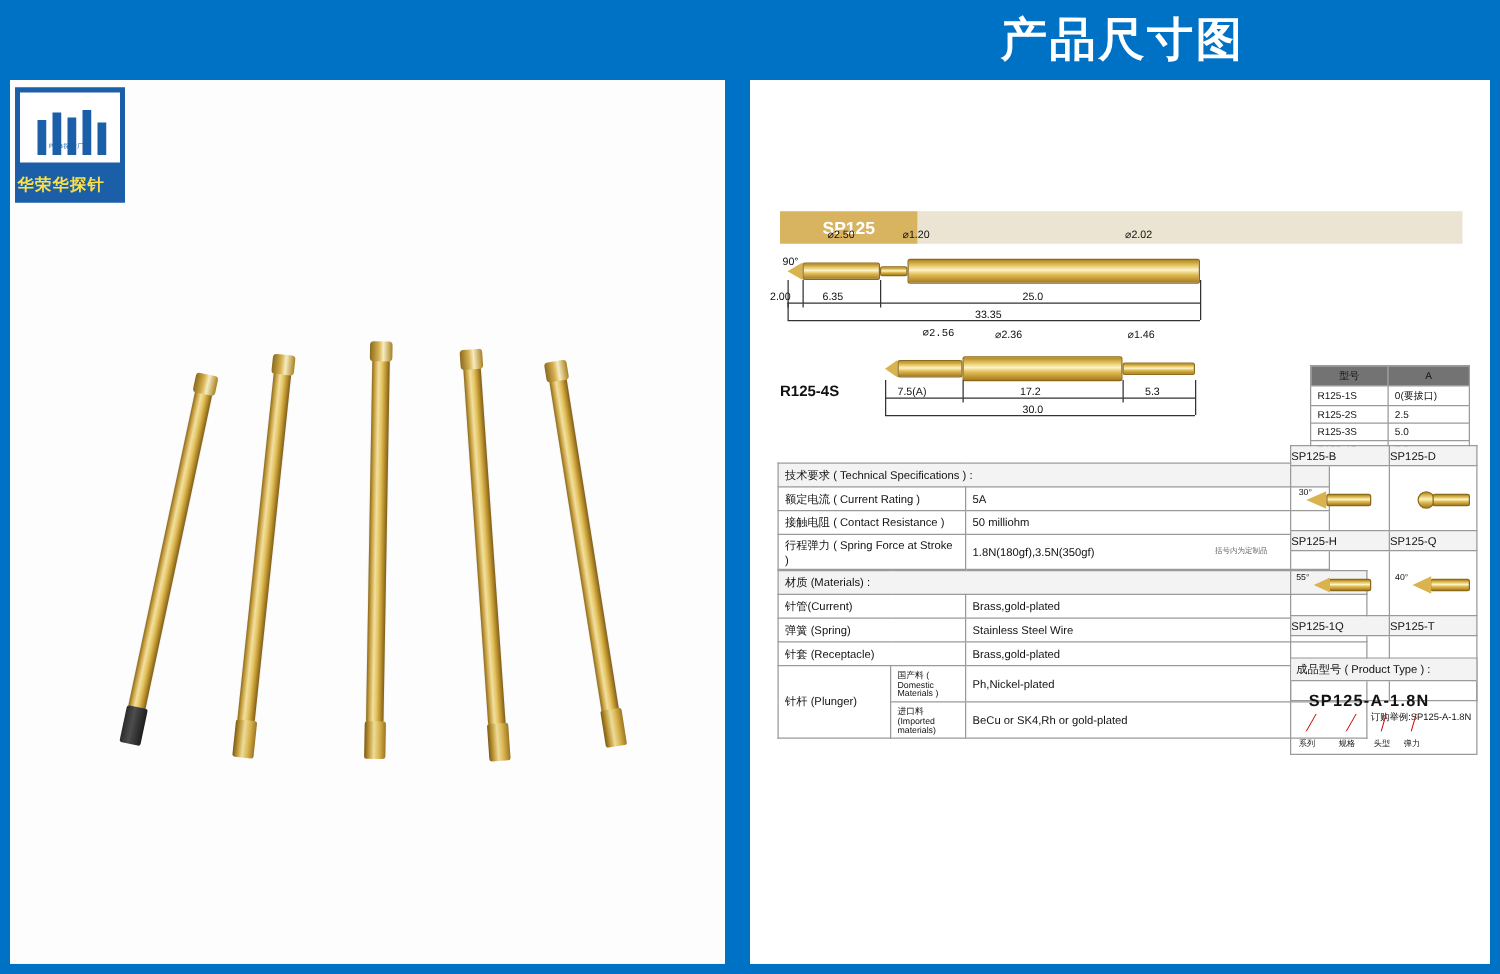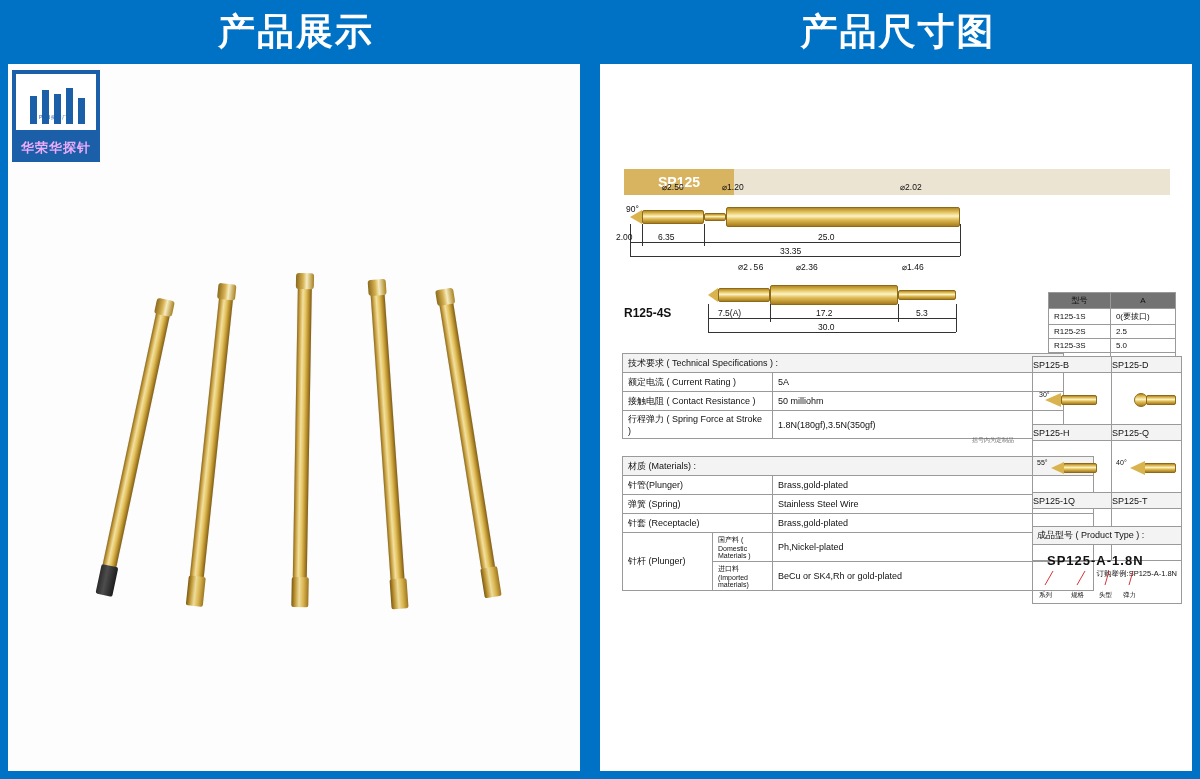--- a/index.html
+++ b/index.html
@@ -72,22 +72,22 @@
     position: absolute;
     bottom: 40px; left: 0; right: 0;
     text-align: center;
     font-size: 5px;
     color: #1a5fa8;
     letter-spacing: 0.5px;
   }
   .logo-text {
     position: absolute;
     left: 0; right: 0; bottom: 3px;
-    text-align: center;
-    color: #f0abfc;
+    text-align: left;
+    color: #fde047;
     font-size: 13px;
     font-weight: bold;
     letter-spacing: 1px;
   }
 
   
   .photo {
     position: absolute;
     left: 0; top: 0; right: 0; bottom: 0;
     background: #fdfdfd;
@@ -199,21 +199,21 @@
   .model-table {
     position: absolute;
     left: 448px; top: 228px;
     width: 128px;
   }
   .model-table td { padding: 1px 4px; font-size: 8px; }
   .model-table .hdr { background: #737373; text-align: center; }
 
   .spec-table {
     position: absolute;
-    left: 22px; top: 289px;
+    left: 22px; top: 306px;
     width: 442px;
     border-radius: 21px;
   }
   .spec-table td { height: 19px; }
   .spec-table .section { background: #f3f3f3; font-weight: normal; }
   .spec-table .c1 { width: 150px; }
 
   .mat-table {
     position: absolute;
     left: 22px; top: 392px;
@@ -268,21 +268,20 @@
     color: #666;
   }
   .tiny { font-size: 7px; }
 </style>
 </head>
 <body>
 
 <div class="page">
 
   <div class="panel panel-left">
-    <div class="panel-title">产品展示</div>
     <div class="panel-body">
 
       <div class="photo">
 
         <div class="pin" style="left:150px; top:240px; height:300px; transform: rotate(12deg);">
           <div class="shaft" style="height:268px;"></div>
           <div class="head"></div>
           <div class="tip dark" style="top:266px;"></div>
         </div>
 
@@ -438,21 +437,21 @@
         </tbody>
           </table>
         <div class="small-note" style="left:372px; top:372px;">括号内为定制品</div>
 
         <table class="tbl mat-table">
           <tbody>
               <tr>
             <td class="section" colspan="3">材质 (Materials) :</td>
           </tr>
           <tr>
-            <td class="c1" colspan="2">针管(Plunger)</td>
+            <td class="c1" colspan="2">针管(Current)</td>
             <td>Brass,gold-plated</td>
           </tr>
           <tr>
             <td class="c1" colspan="2">弹簧 (Spring)</td>
             <td>Stainless Steel Wire</td>
           </tr>
           <tr>
             <td class="c1" colspan="2">针套 (Receptacle)</td>
             <td>Brass,gold-plated</td>
           </tr>

